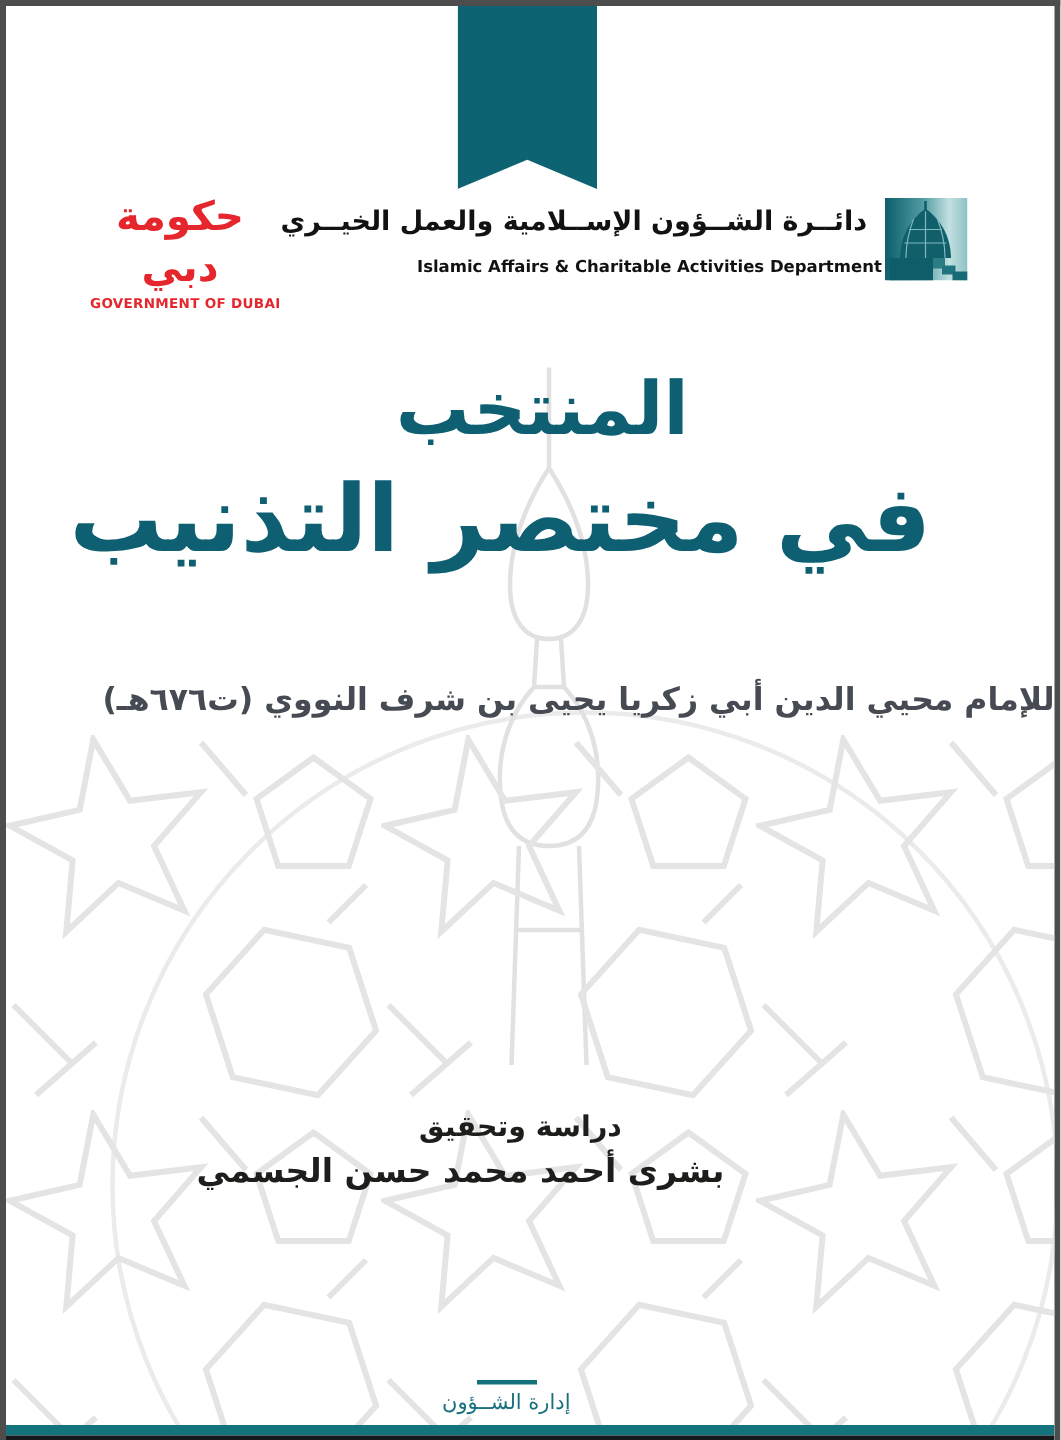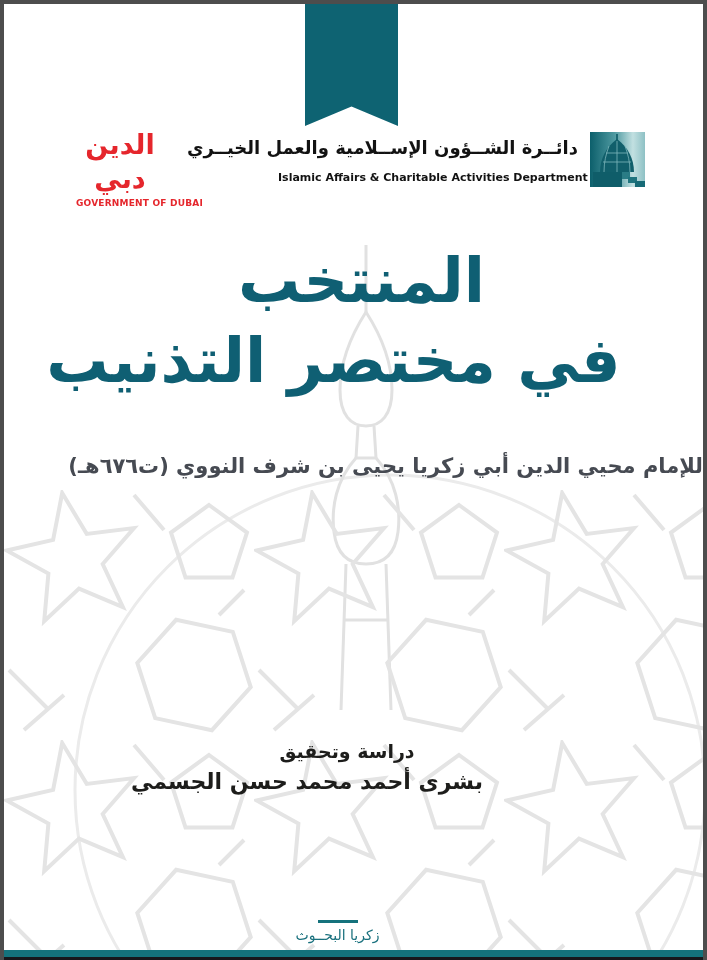--- a/index.html
+++ b/index.html
@@ -19,35 +19,35 @@
   .ribbon {
     position:absolute; left:301px; top:0; width:93px; height:122px;
     background:#0e6372; z-index:2;
     clip-path:polygon(0 0, 100% 0, 100% 100%, 50% 84%, 0 100%);
   }
   .dubai-logo {
     position:absolute; left:56px; top:124px; width:120px; z-index:2;
     text-align:center; color:#e5262c;
   }
   .dubai-logo .ar { font-size:27px; font-weight:bold; line-height:1.25; }
-  .dubai-logo .en { font-size:9px; font-weight:bold; letter-spacing:0.2px; white-space:nowrap; margin-top:2px;margin-left:16px; }
+  .dubai-logo .en { font-size:9px; font-weight:bold; letter-spacing:0.2px; white-space:nowrap; margin-top:2px; }
 
   .dept-block {
     position:absolute; right:125px; top:132px; width:300px; z-index:2;
     text-align:right; color:#121212;
   }
   .dept-block .ar { font-size:18px; font-weight:bold; line-height:1.35; white-space:nowrap; }
   .dept-block .en { font-size:11px; font-weight:bold; white-space:nowrap; margin-top:11px; direction:ltr; }
 
   .mosque-logo { position:absolute; left:586px; top:128px; width:55px; height:55px; z-index:2; }
 
   
   .title-block { position:absolute; left:0; right:8px; top:240px; z-index:1; text-align:center;
                  color:#0f5f73; font-weight:bold; direction:rtl; }
-  .title-line1 { font-size:62px; line-height:1.2; transform:translateX(12px); }
+  .title-line1 { font-size:49px; line-height:1.2; transform:translateX(12px); }
   .title-line2 { font-size:62px; line-height:1.2; margin-top:6px; transform:translateX(-16px); }
 
   .author-line {
     position:absolute; left:0; right:0; top:450px; z-index:1; 
     direction:rtl; font-size:21px; font-weight:bold; color:#464a52; white-space:nowrap;
   }
 
   
   .editors { position:absolute; left:0; right:0; top:736px; z-index:1; text-align:center;
              direction:rtl; color:#1d1d1b;padding-left:11px; }
@@ -90,21 +90,21 @@
       <path d="M352,218 C332,240 327,268 330,292 C333,316 346,324 362,324 C378,324 391,316 394,292 C397,268 392,240 372,218 Z"></path>
       <path d="M342,324 L337,470 M382,324 L387,470 M340,380 L384,380"></path>
     </g>
 
     <rect x="0" y="247" width="699" height="464" fill="url(#girih)"></rect>
   </svg>
 
   <div class="ribbon"></div>
 
   <div class="dubai-logo">
-    <div class="ar" dir="rtl">الدين دبي</div>
+    <div class="ar" dir="rtl">حكومة دبي</div>
     <div class="en">GOVERNMENT OF DUBAI</div>
   </div>
 
   <div class="dept-block">
     <div class="ar" dir="rtl">دائــرة الشــؤون الإســلامية والعمل الخيــري</div>
     <div class="en">Islamic Affairs &amp; Charitable Activities Department</div>
   </div>
 
   <svg class="mosque-logo" viewBox="0 0 55 55" aria-hidden="true">
     <defs>
@@ -134,19 +134,19 @@
 
   <div class="author-line">للإمام محيي الدين أبي زكريا يحيى بن شرف النووي (ت٦٧٦هـ)</div>
 
   <div class="editors">
     <div class="heading">دراسة وتحقيق</div>
     <div class="name">بشرى أحمد محمد حسن الجسمي</div>
   </div>
 
   <div class="footer-dept">
     <div class="rule"></div>
-    <div class="label">زكريا البحــوث</div>
+    <div class="label">إدارة الشــؤون</div>
   </div>
 
   <div class="bottom-teal"></div>
   <div class="bottom-dark"></div>
 
 </div>
 
 </body></html>

